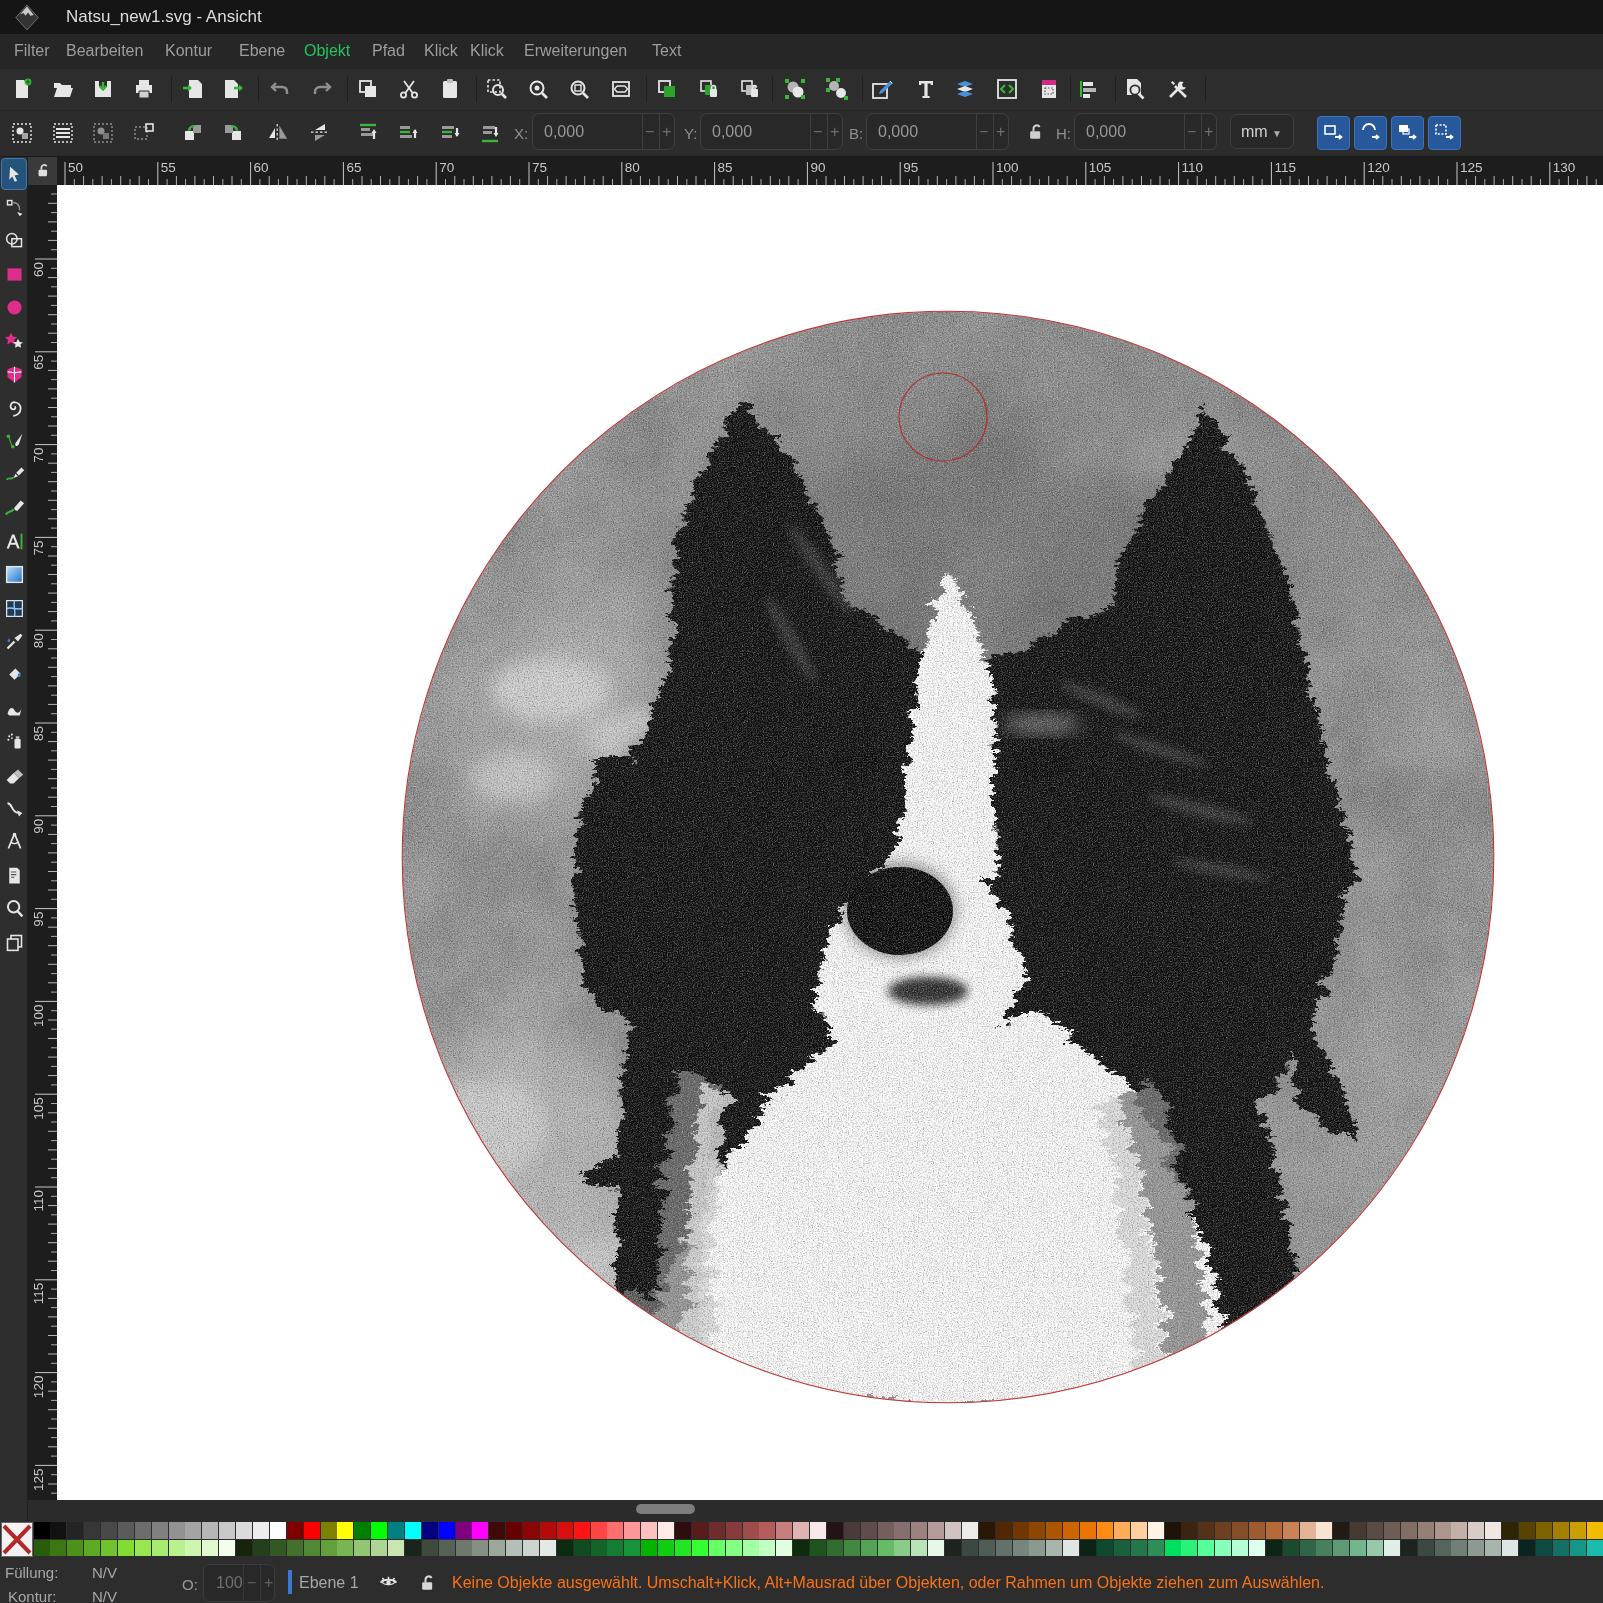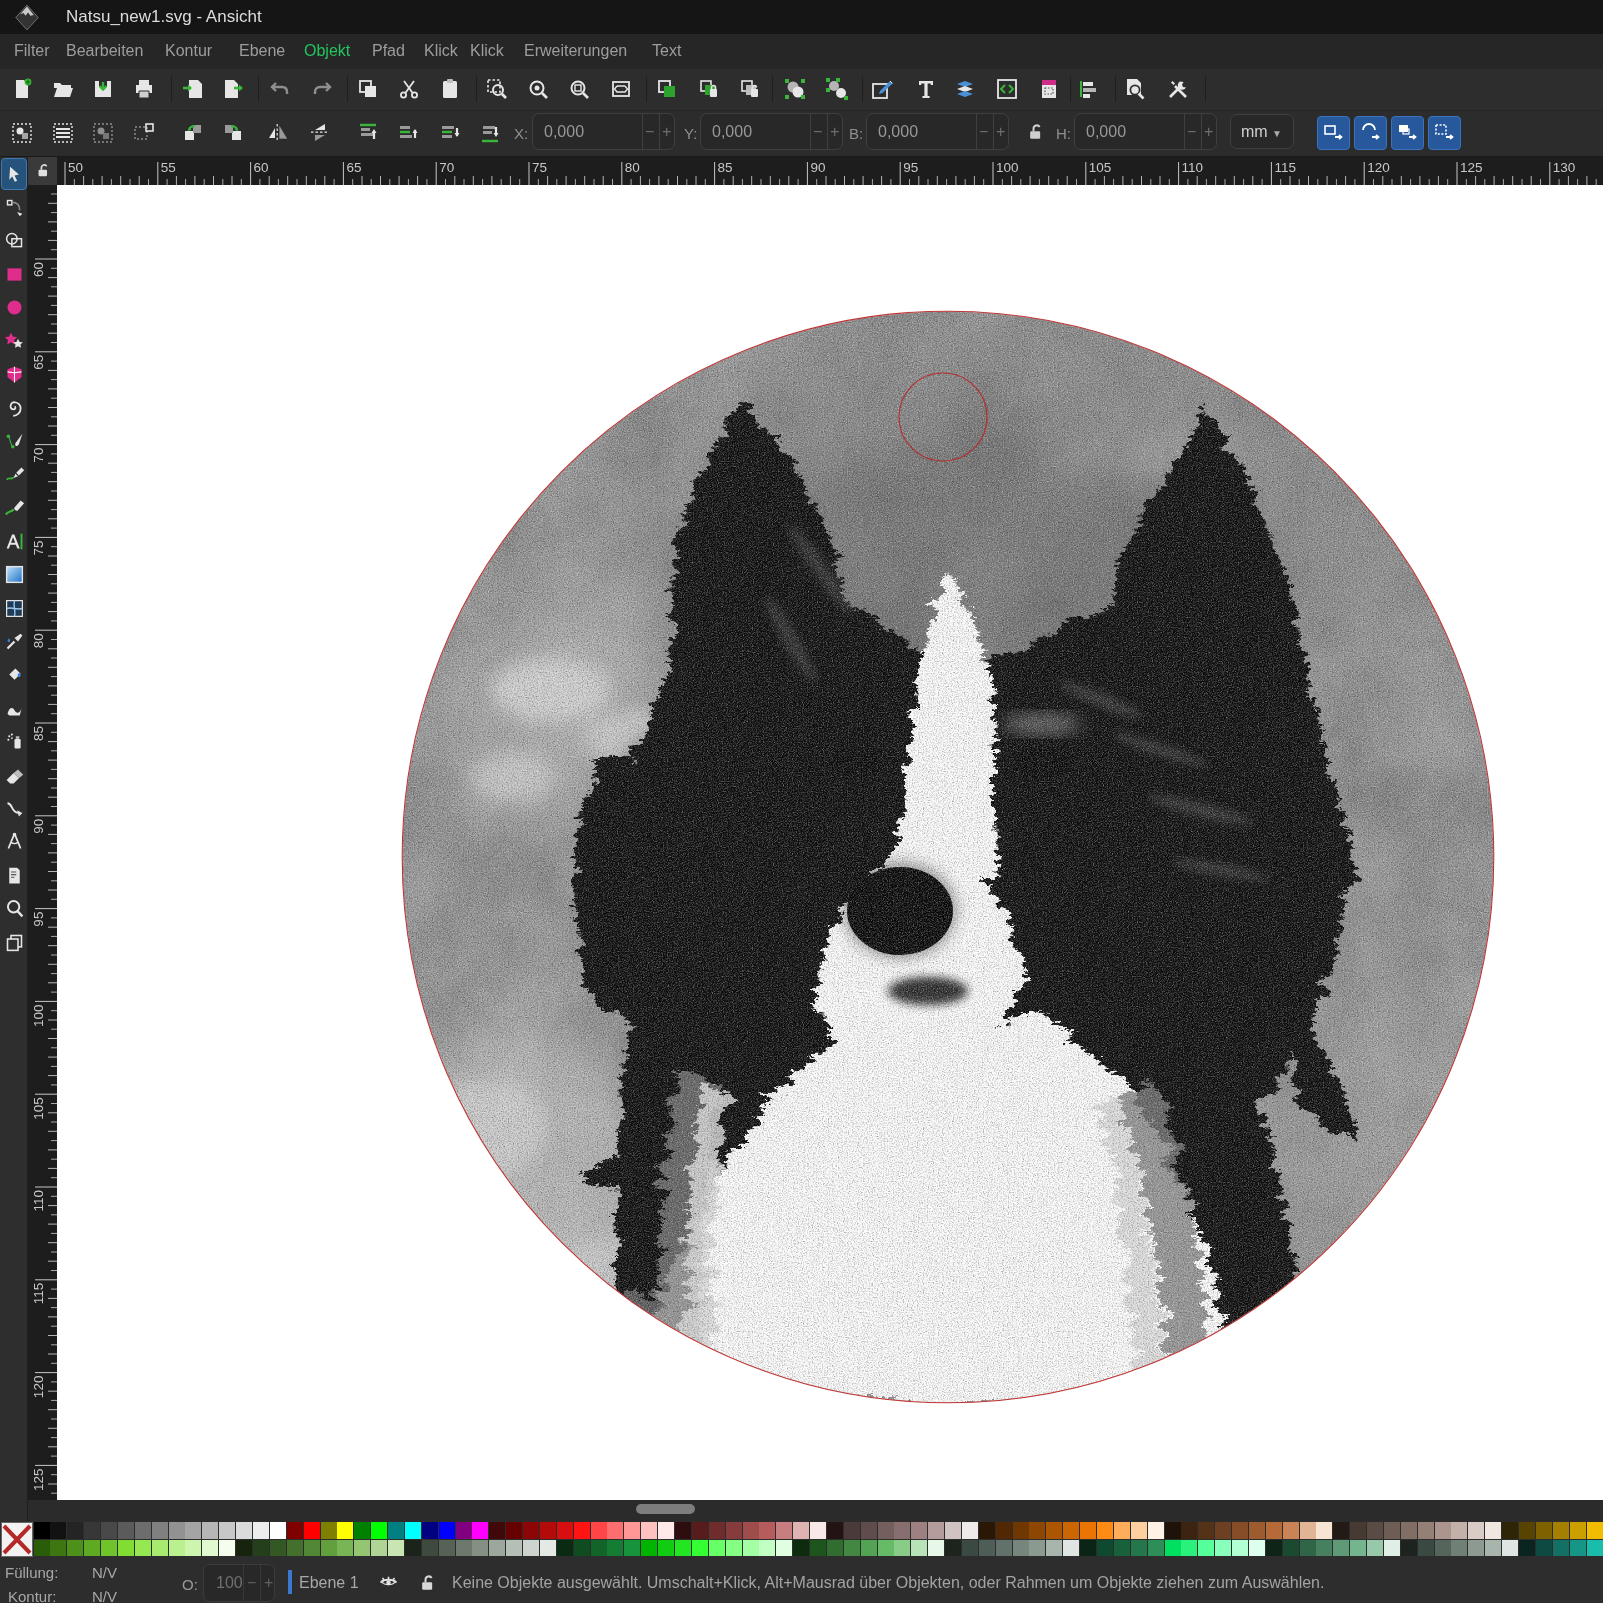--- a/index.html
+++ b/index.html
@@ -1074,12 +1074,12 @@
 <svg style="position:absolute;left:378px;top:1573px" width="21" height="21" viewBox="0 0 24 24">
     <path d="M3 11c3.2-4.5 14.8-4.5 18 0" fill="none" stroke="#e2e2e2" stroke-width="2"></path>
     <path d="M12 7.2v-3M6.8 8l-1.6-2.4M17.2 8l1.6-2.4" stroke="#e2e2e2" stroke-width="1.8"></path>
     <path d="M5 10.5c2-3.4 12-3.4 14 0 -2 3.6-12 3.6-14 0z" fill="none" stroke="#e2e2e2" stroke-width="1.4"></path>
     <circle cx="12" cy="11.3" r="2.6" fill="#e2e2e2"></circle>
   </svg>
 <svg style="position:absolute;left:418px;top:1573px" width="20" height="20" viewBox="0 0 24 24">
     <rect x="5" y="11" width="12" height="9" rx="1.5" fill="#d8d8d8"></rect>
     <path d="M9 11V8a4 4 0 017.4-2" fill="none" stroke="#d8d8d8" stroke-width="2.4"></path>
   </svg>
-<div style="position:absolute;left:452px;top:1574px;color:#a3a3a3;font-size:16px">Keine Objekte ausgewählt. Umschalt+Klick, Alt+Mausrad über Objekten, oder Rahmen um Objekte ziehen zum Auswählen.</div>
+<div style="position:absolute;left:452px;top:1574px;color:#f97316;font-size:16px">Keine Objekte ausgewählt. Umschalt+Klick, Alt+Mausrad über Objekten, oder Rahmen um Objekte ziehen zum Auswählen.</div>
 </body></html>

